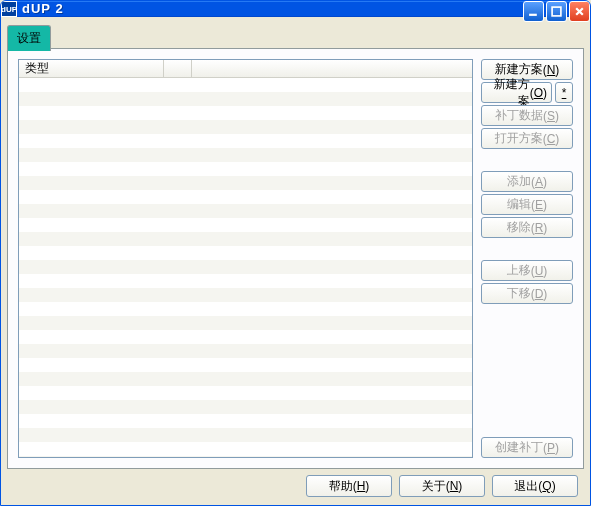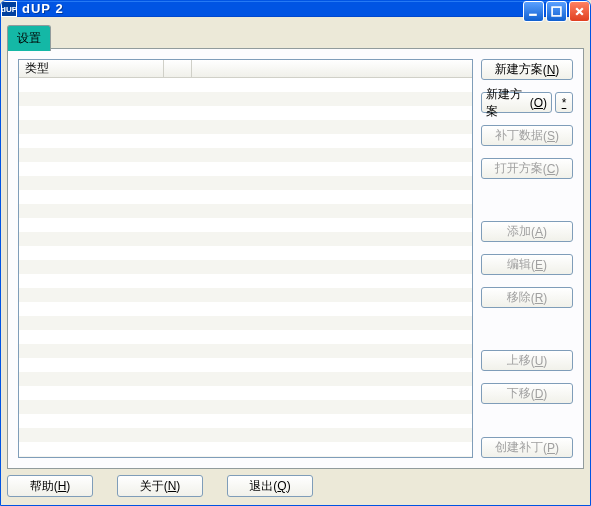--- a/index.html
+++ b/index.html
@@ -18,41 +18,41 @@
 .client{flex:1;display:flex;flex-direction:column;padding:6px;}
 
 .tabs{display:flex;position:relative;z-index:2;}
 .tab{padding:4px 8px 4px 8px;background:#14b8a6;border:1px solid #919b9c;border-bottom:none;border-radius:3px 3px 0 0;margin-right:-1px;position:relative;cursor:default;}
 .tab.active{background:#fcfcfe;border-top:2px solid #e8a33d;padding-top:3px;z-index:3;}
 .tab.active::after{content:"";position:absolute;left:0;right:0;bottom:-1px;height:1px;background:#fcfcfe;}
 .tab span{padding:0 1px;}
 .tab.active span{border:1px dotted #777;}
 .tab:not(.active){top:2px;}
 
-.tabpanel{flex:1;background:#fcfcfe;border:1px solid #919b9c;margin-top:-1px;padding:10px;display:flex;gap:8px;}
+.tabpanel{flex:1;background:#fcfcfe;border:1px solid #919b9c;margin-top:-1px;padding:10px;display:flex;gap:8px;text-align:right;}
 
 .listwrap{flex:1;border:1px solid #7f9db9;background:#fff;display:flex;flex-direction:column;overflow:hidden;}
 .listhdr{display:flex;height:18px;background:linear-gradient(to bottom,#fff,#f0f0ea);border-bottom:1px solid #d0d0c8;}
 .colh{border-right:1px solid #d0d0c8;padding:2px 6px;display:flex;align-items:center;cursor:default;}
 .colh.c1{width:145px;}
 .colh.c2{flex:1;}
 .colh.c3{width:28px;}
 .listbody{flex:1;background:#fff;overflow:hidden;}
 .listbody{background:repeating-linear-gradient(to bottom,#fff 0,#fff 14px,#f5f5f0 14px,#f5f5f0 28px);}
 
-.btncol{width:92px;display:flex;flex-direction:column;gap:12px;}
+.btncol{width:92px;display:flex;flex-direction:column;gap:2px;}
 .spacer{height:18px;}
 .btn{height:21px;border:1px solid #7f9db9;background:linear-gradient(to bottom,#fff,#f1f1ea);border-radius:3px;display:flex;align-items:center;justify-content:center;padding:0 4px;cursor:default;font-size:12px;}
 .btn.dis{color:#a0a0a0;}
 .btn .u{text-decoration:underline;}
 .btnrow{display:flex;gap:3px;}
 .btnrow .btn{flex:1;}
 .btnrow .smallbtn{width:18px;flex:none;}
 
-.bottombar{height:30px;display:flex;align-items:center;gap:24px;padding:4px 6px 0 0;}
+.bottombar{height:30px;display:flex;justify-content:flex-end;align-items:center;gap:7px;padding:4px 6px 0 0;}
 .bottombar .btn{width:86px;height:22px;}
 </style>
 </head>
 <body>
 
 <div class="win">
   <div class="titlebar">
     <div class="appicon">dUP</div>
     <div class="title">dUP 2</div>
     <div class="winbtns">

